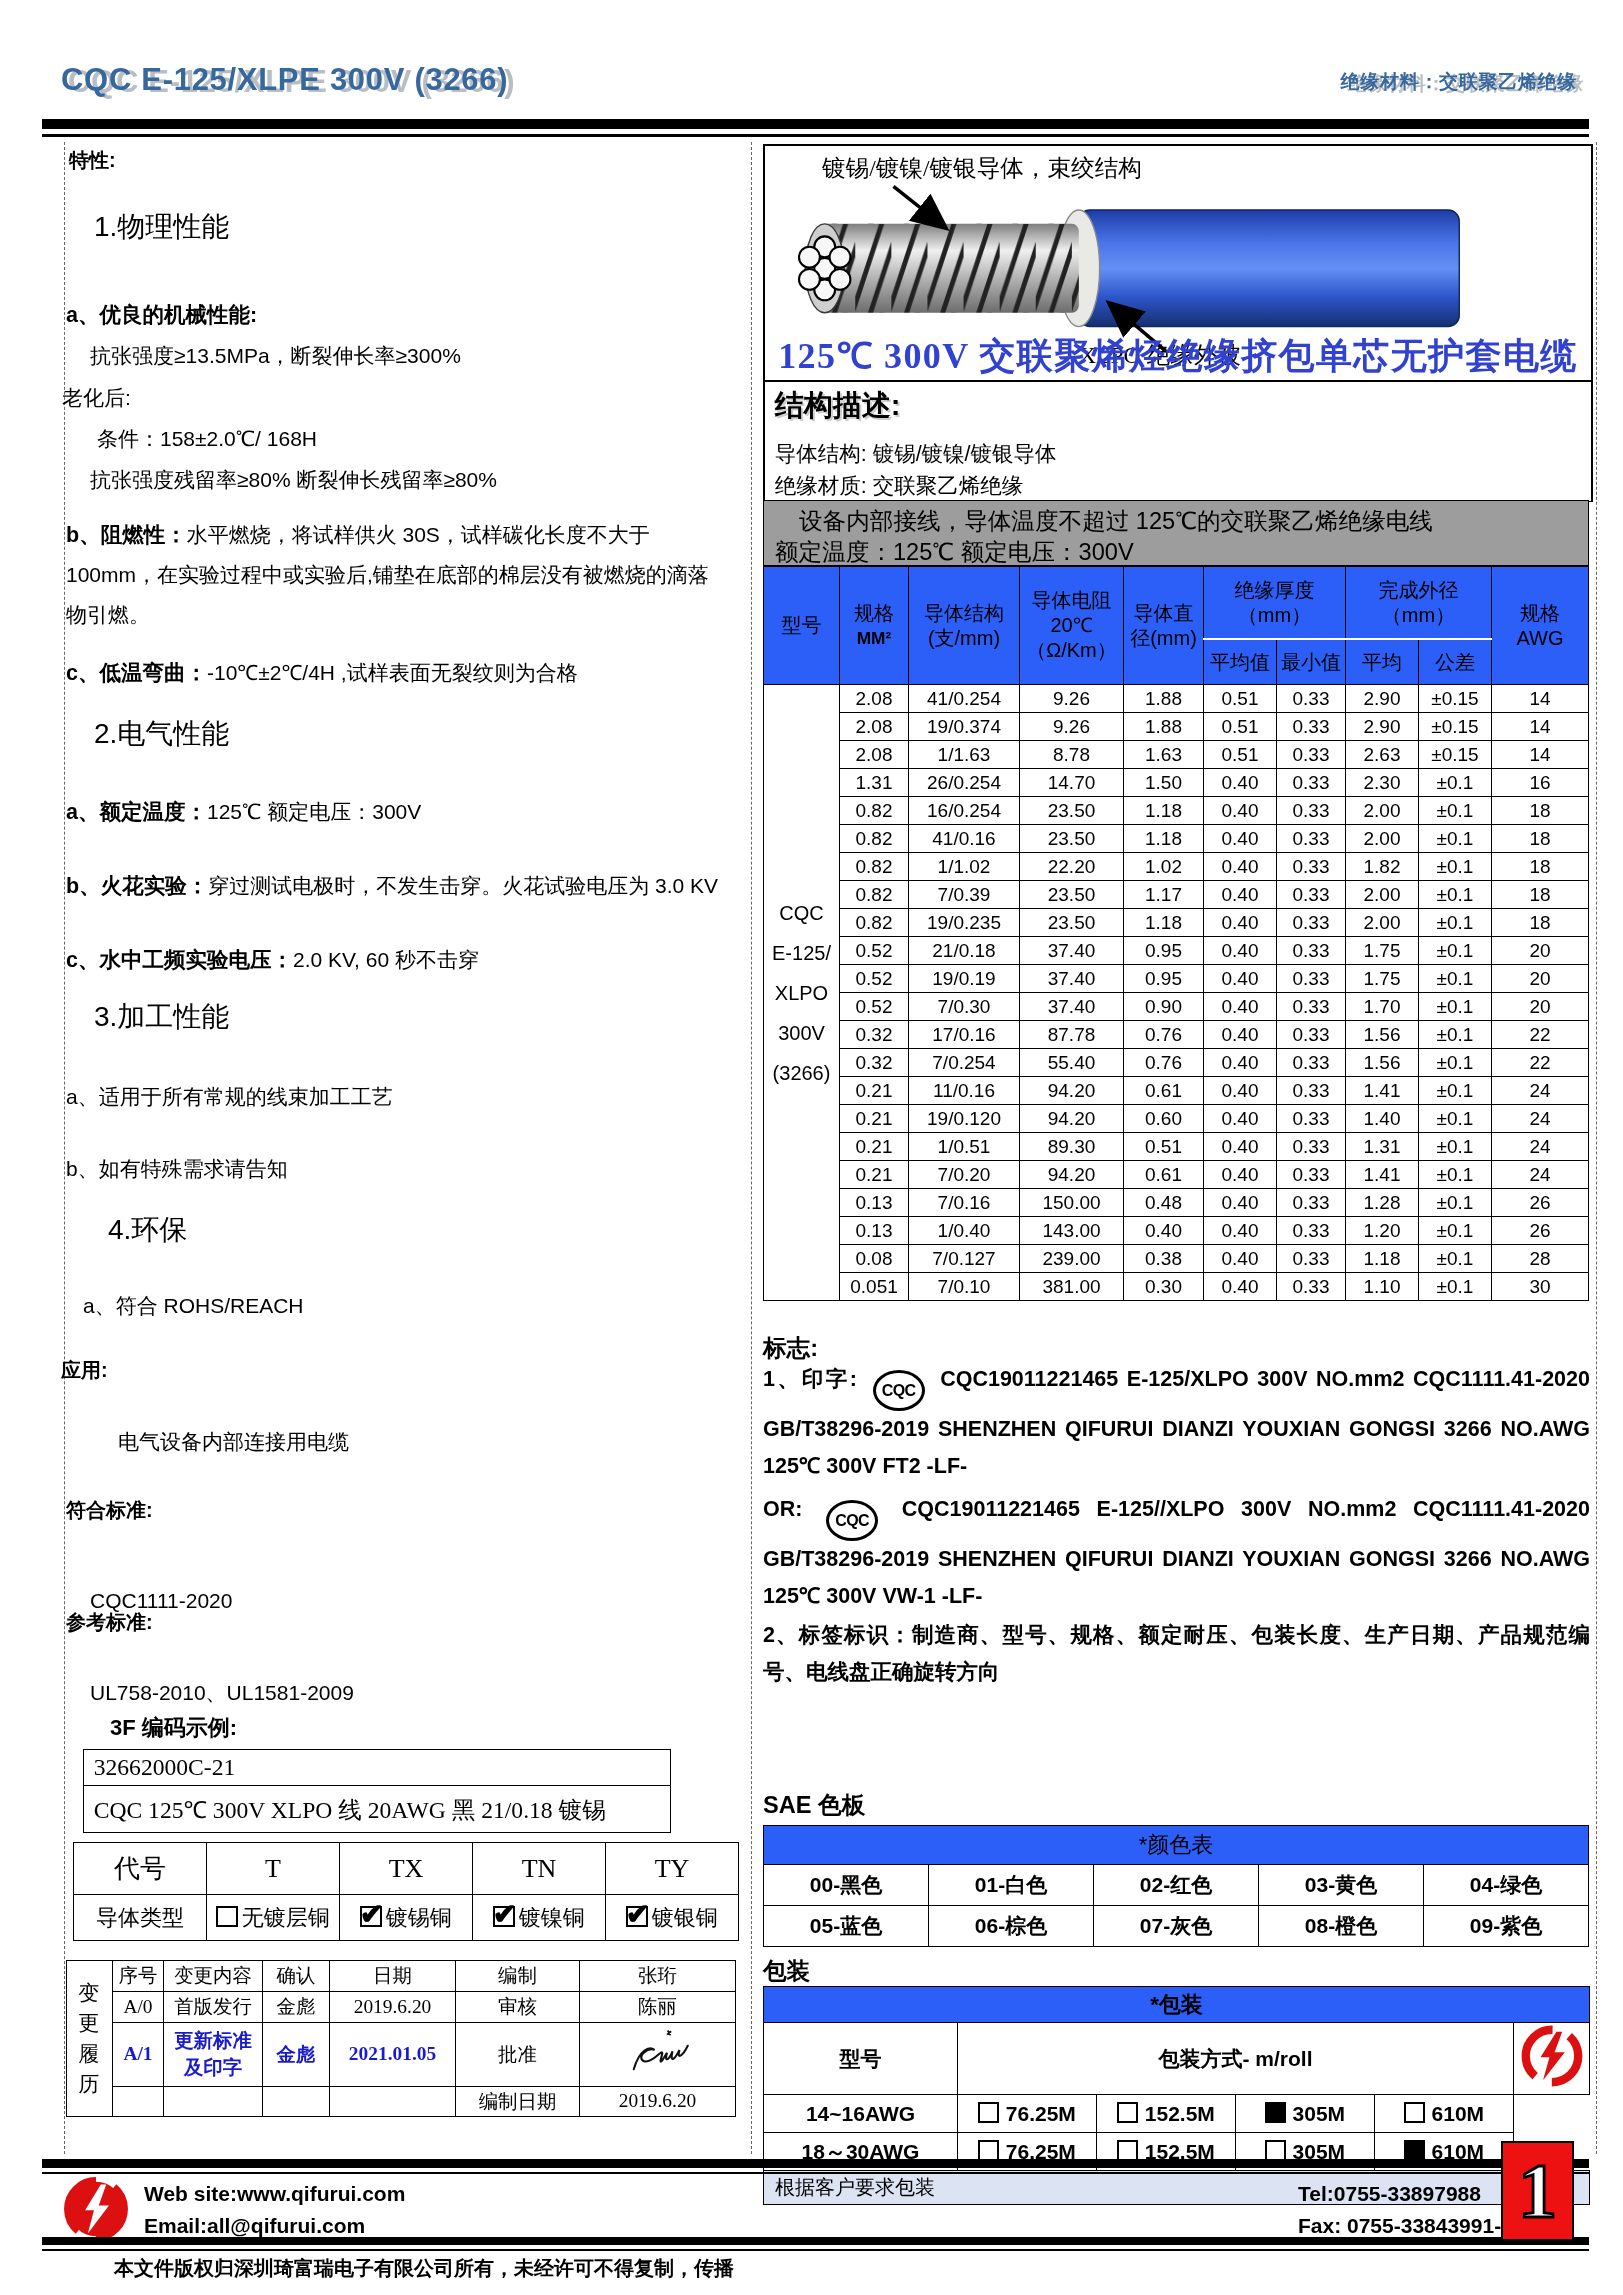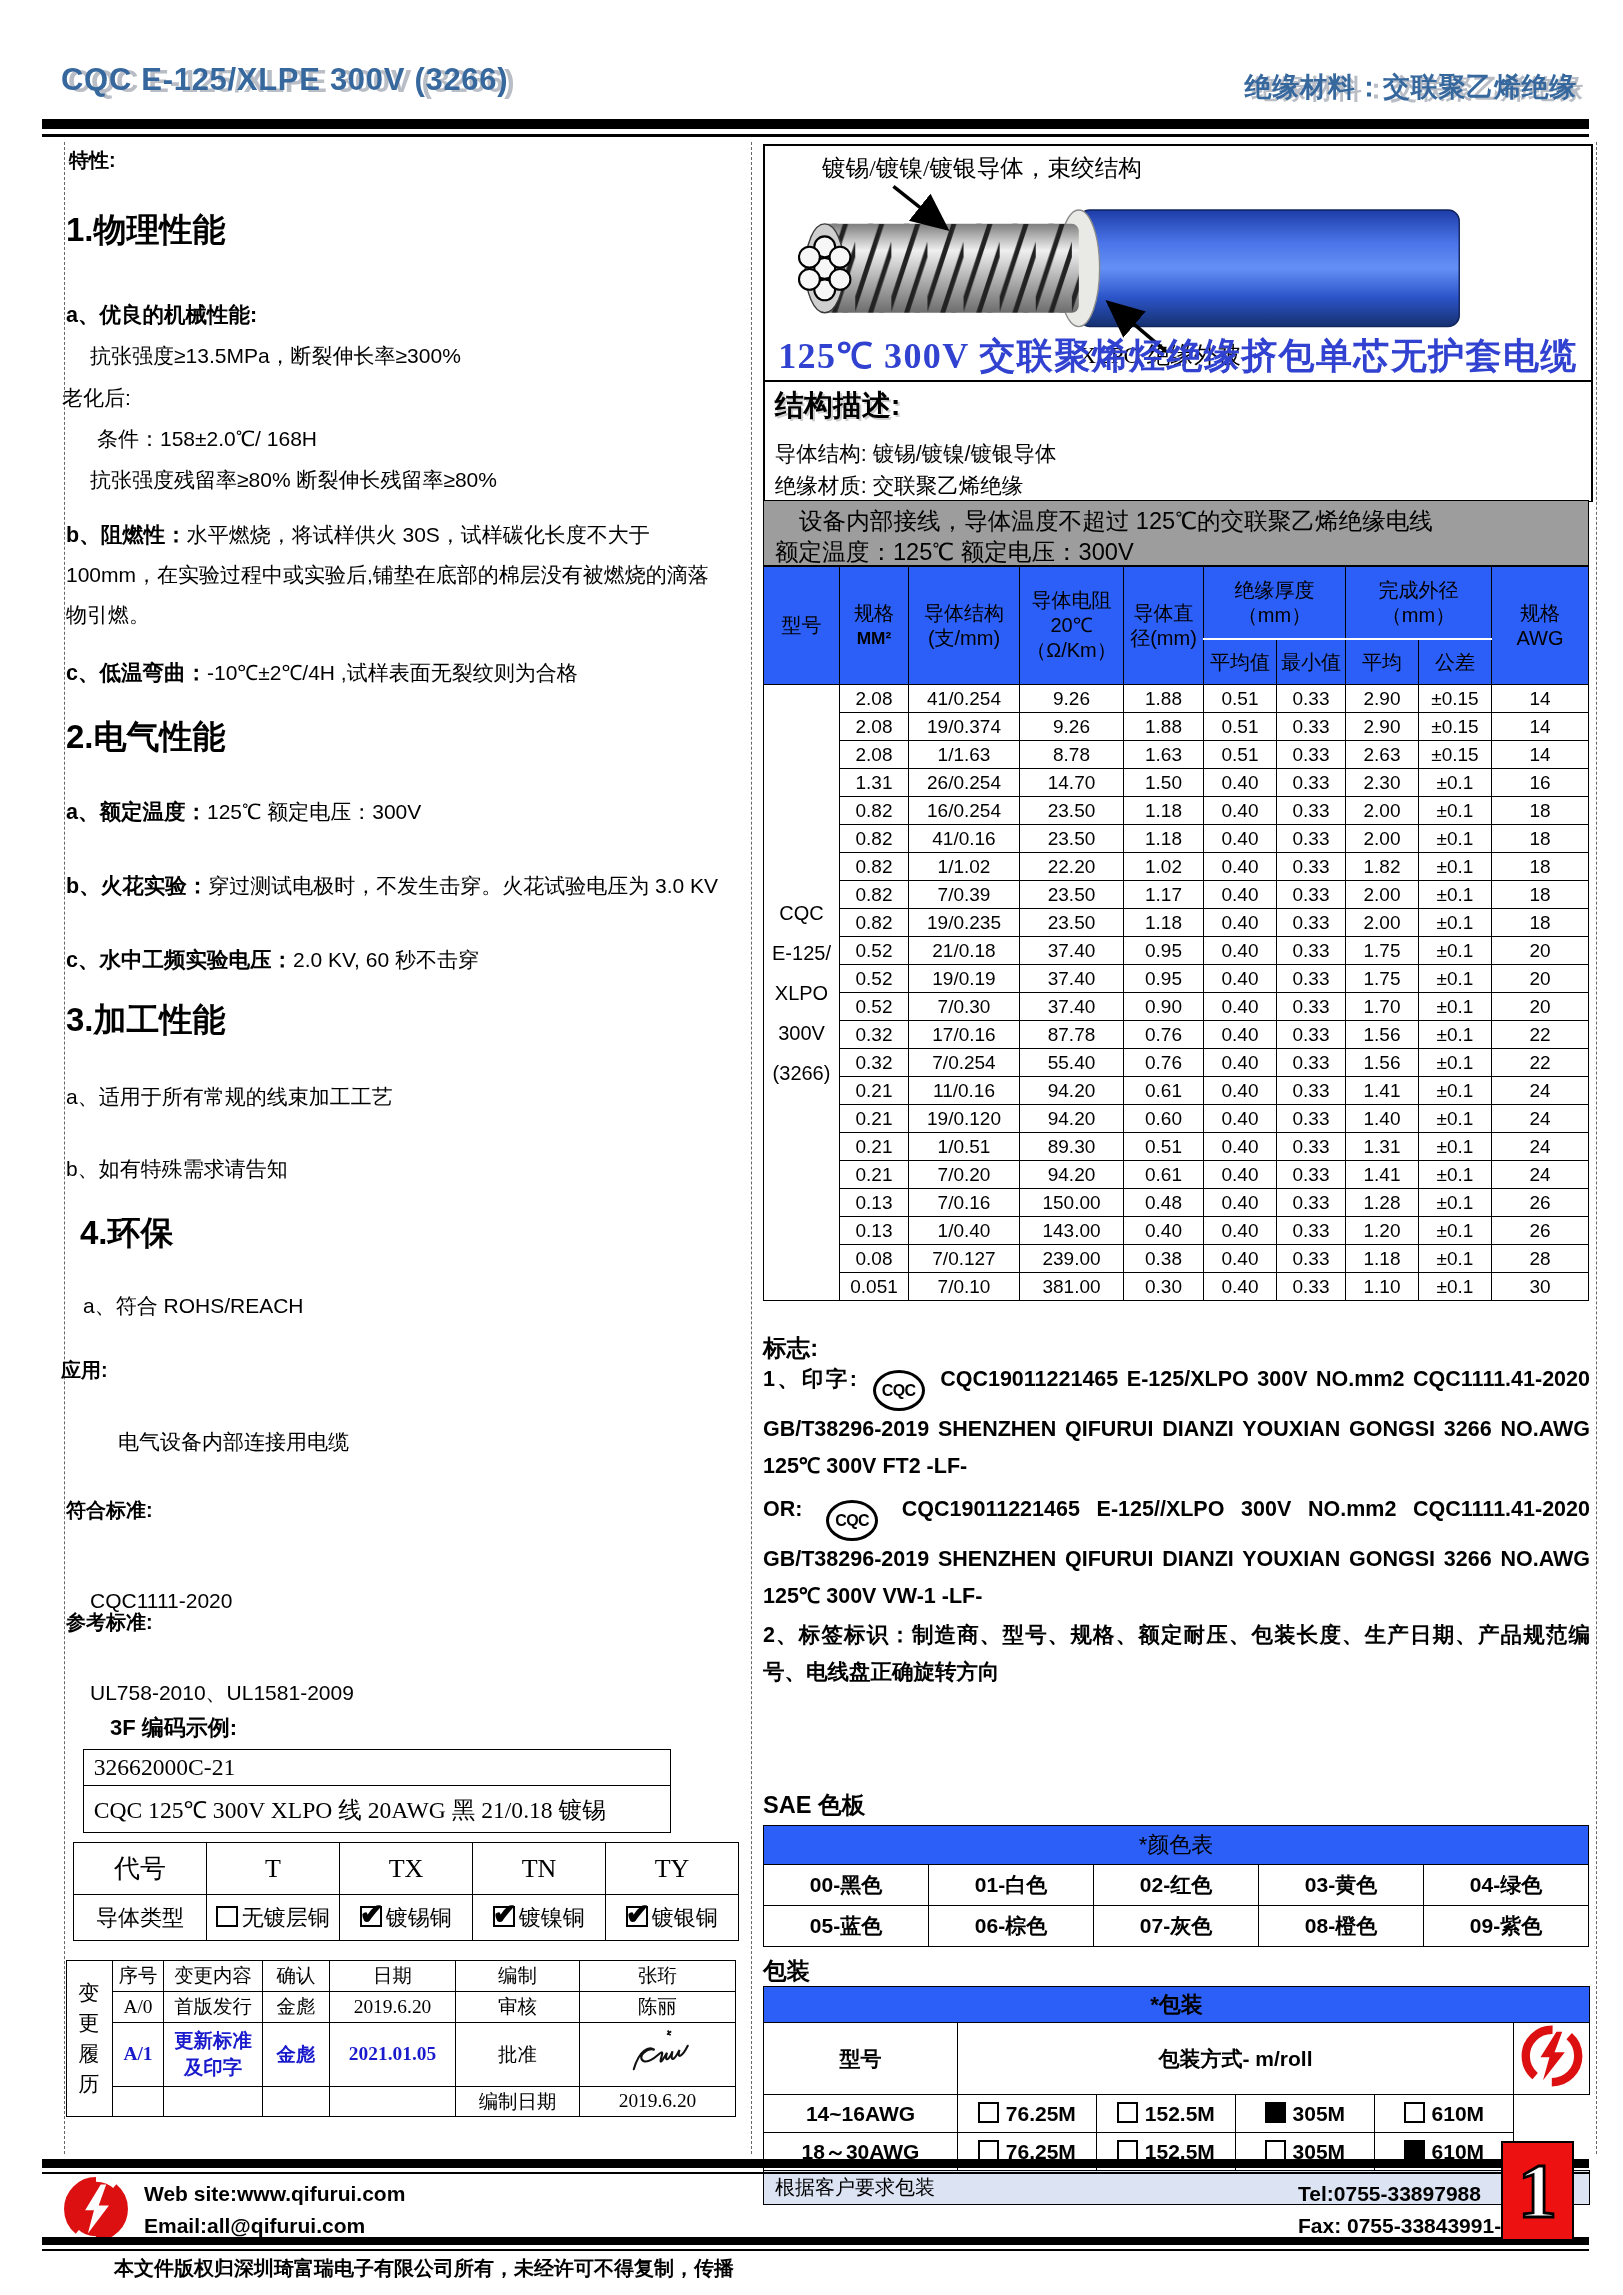--- a/index.html
+++ b/index.html
@@ -2,27 +2,27 @@
 <html style="font-size:11px"><head>
 <meta charset="utf-8">
 <style>
   html,body{margin:0;padding:0;background:#888;}
   #page{position:relative;width:1623px;height:2295px;background:#fff;
         font-family:"Liberation Sans",sans-serif;color:#000;overflow:hidden;margin:0 auto;}
   .abs{position:absolute;}
   
   .hdr-title{position:absolute;font-weight:bold;color:#36689e;text-shadow:7px 2.1px 0 #b9bdc6;letter-spacing:0.7px;white-space:nowrap;}
   #hdr-left{left:61px;top:62px;font-size:31px;}
-  #hdr-right{right:46px;top:69px;font-size:27px;}
+  #hdr-right{right:46px;top:69px;font-size:19px;}
   .rule1{left:42px;top:119px;width:1547px;height:10.4px;background:#000;}
   .rule2{left:42px;top:134px;width:1547px;height:2.8px;background:#000;}
   .vdash{position:absolute;width:0;border-left:1.4px dashed #666;}
   
   .lt{position:absolute;left:66px;white-space:nowrap;}
-  .h1{font-size:33px;font-weight:bold;}
+  .h1{font-size:28px;font-weight:normal;margin-left:28px;}
   .h2{font-size:20px;font-weight:bold;}
   .lbl{font-size:21.5px;font-weight:bold;}
   .body{font-size:21px;}
   .wrap{white-space:normal;width:658px;line-height:40px;}
   .codebox{position:absolute;left:83px;top:1749px;width:586px;border:1.4px solid #000;
            font-family:"Liberation Serif",serif;font-size:23.6px;}
   .codebox .r1{padding:4.2px 9.7px;border-bottom:1.4px solid #000;}
   .codebox .r2{padding:6.2px 9.7px;}
   
   #code-table{position:absolute;left:73px;top:1842px;width:666px;border-collapse:collapse;table-layout:fixed;}

